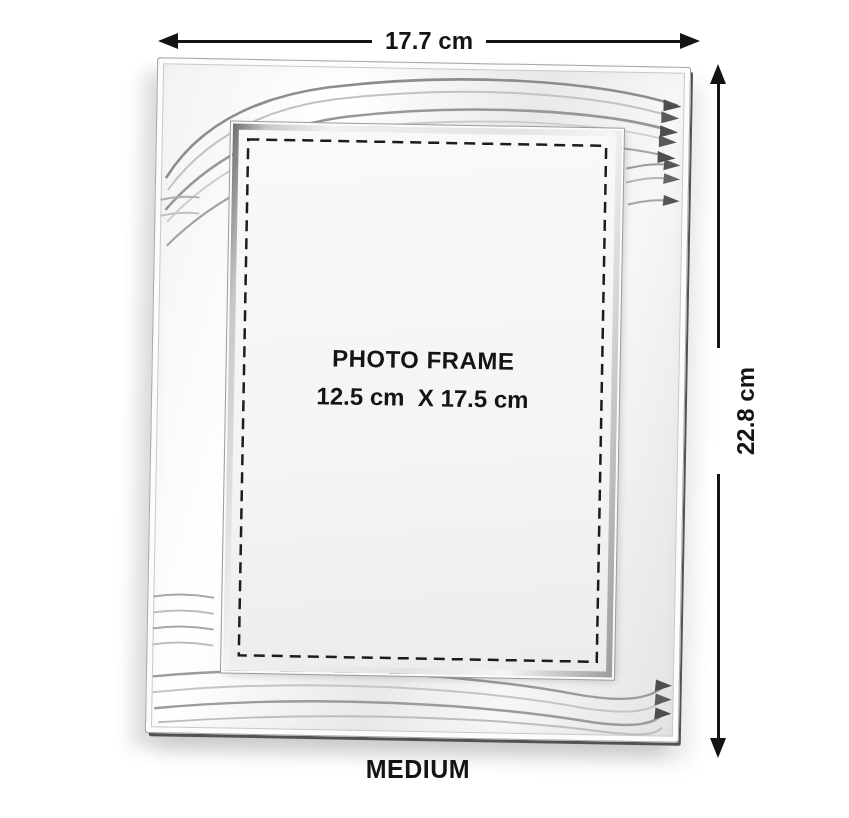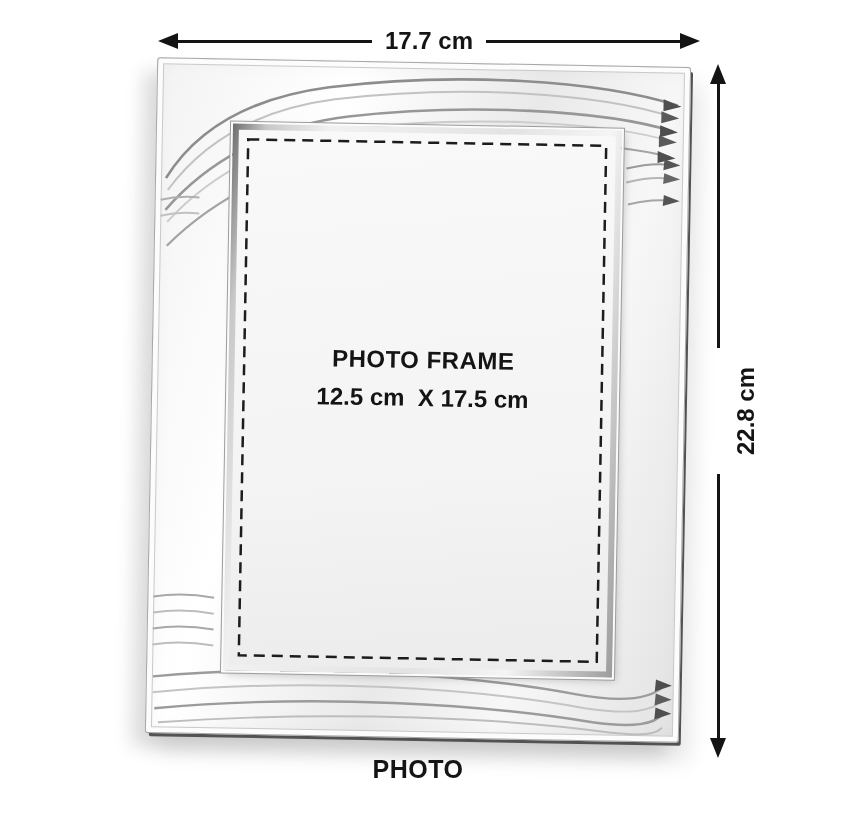--- a/index.html
+++ b/index.html
@@ -125,15 +125,15 @@
           <rect x="9.5" y="9.5" width="358" height="516" fill="none" stroke="#1c1c1c" stroke-width="2.5" stroke-dasharray="11 7"></rect>
         </svg>
         <div class="ph-text">
           <div class="ph-title">PHOTO FRAME</div>
           <div class="ph-size">12.5 cm &nbsp;X 17.5 cm</div>
         </div>
       </div>
     </div>
   </div>
 
-  <div class="size-label">PHOTO</div>
+  <div class="size-label">MEDIUM</div>
 
 </div>
 
 </body></html>

